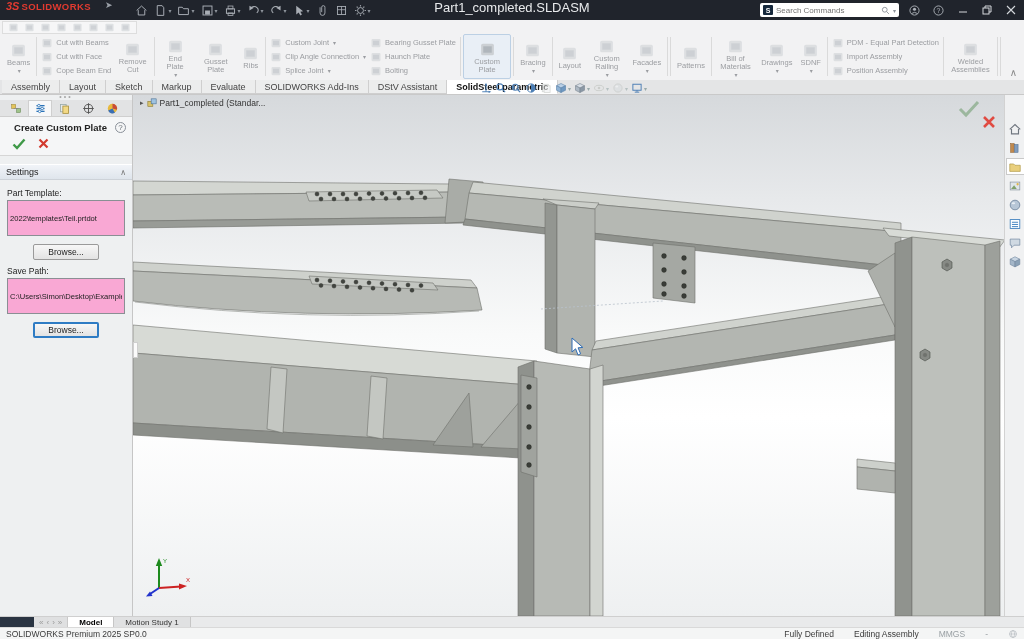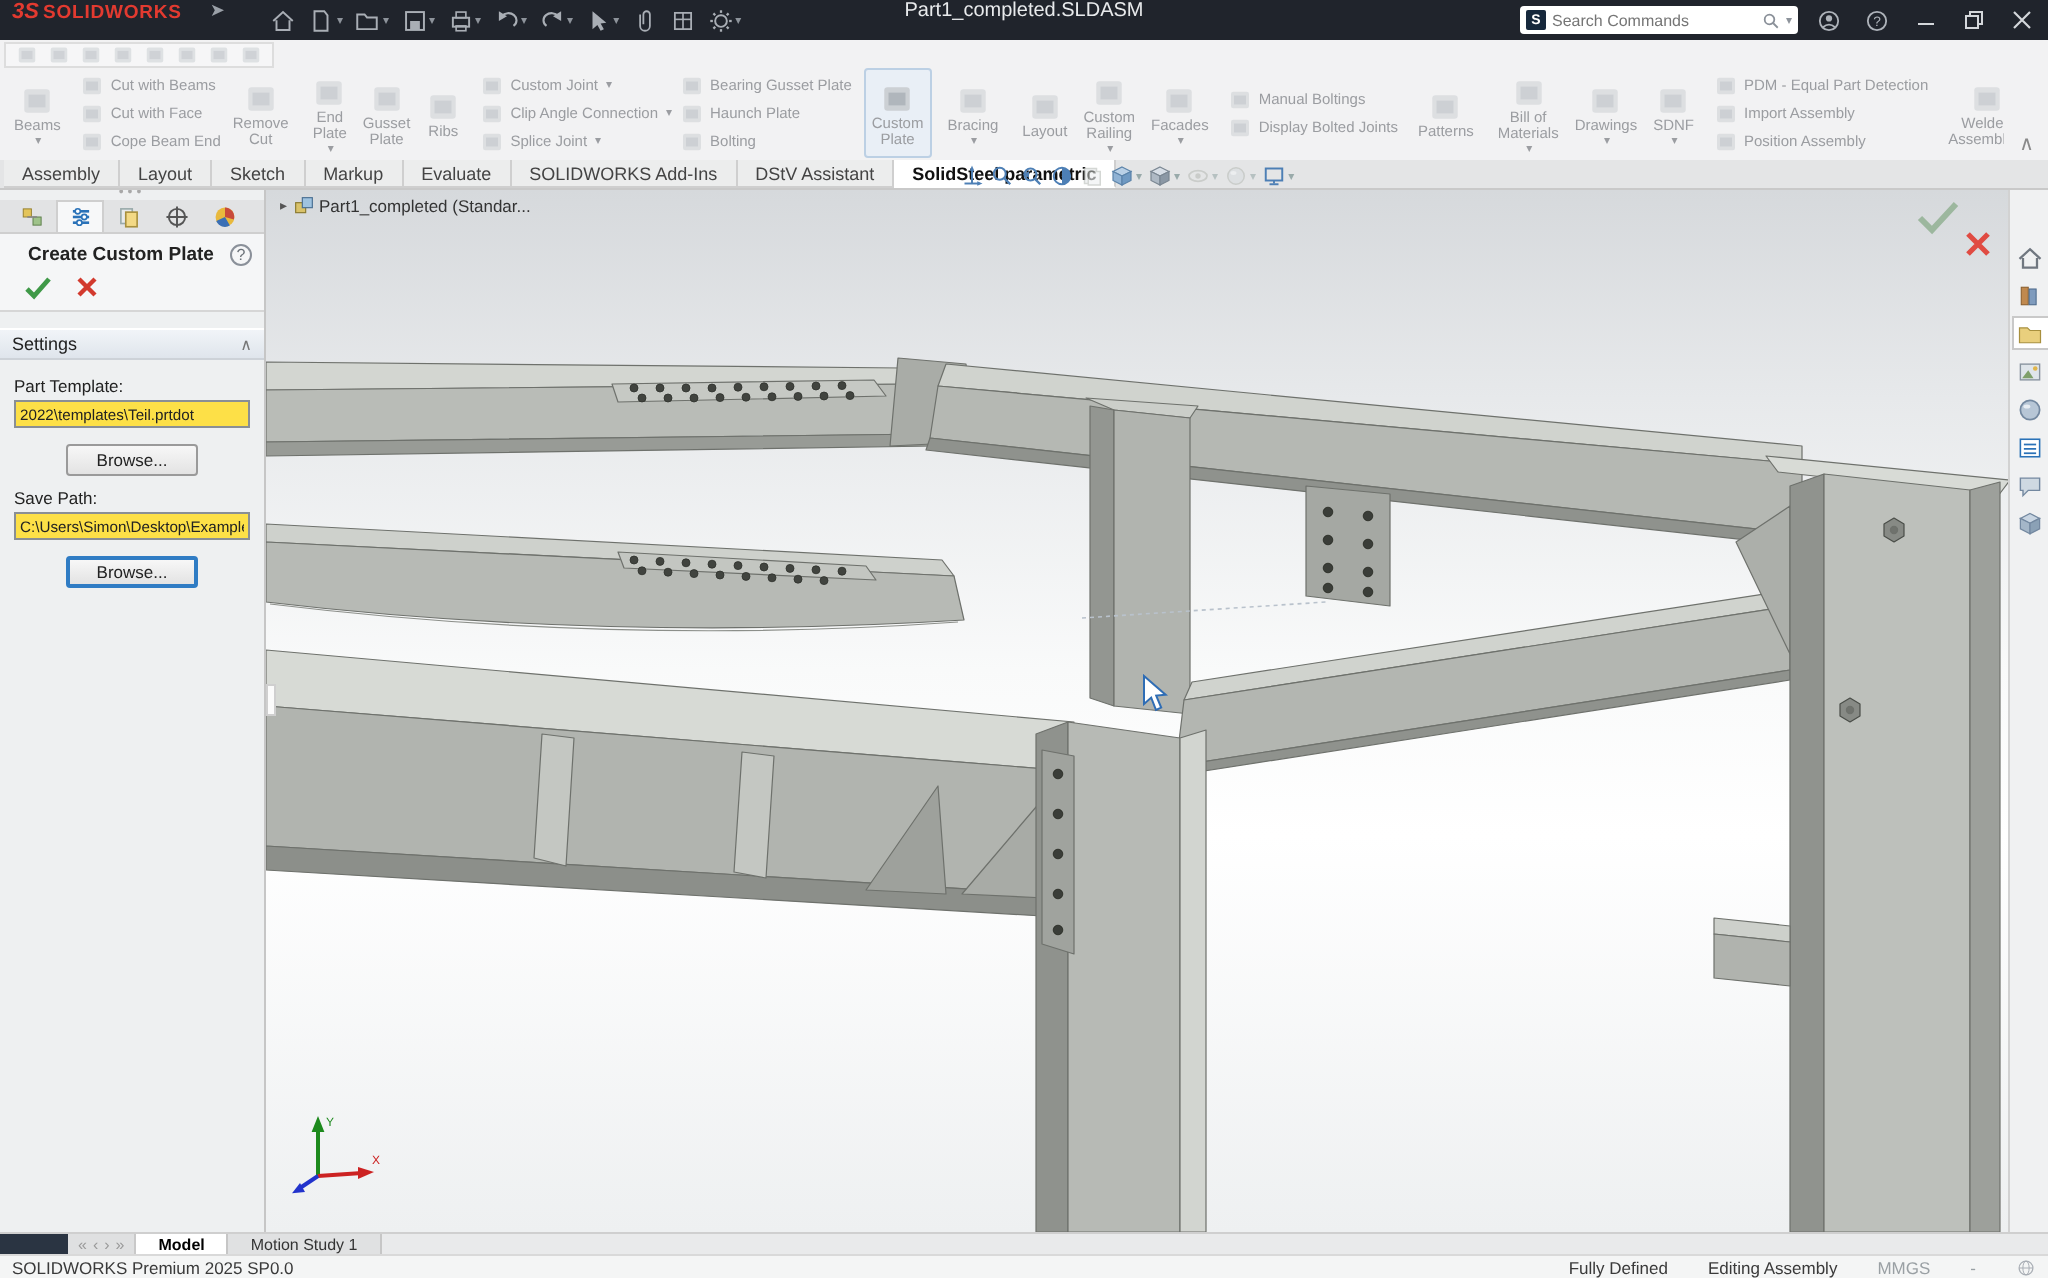--- a/index.html
+++ b/index.html
@@ -10,21 +10,21 @@
 #titlebar{position:absolute;top:0;left:0;right:0;height:20px;background:#20242c;display:flex;color:#cfd2d6;z-index:20}
 .logo{display:flex;align-items:baseline;padding:0 8px 0 6px}
 .logo-ds{color:#e23a30;font-weight:bold;font-style:italic;font-size:11px;margin-right:2px}
 .logo-text{color:#e23a30;font-weight:bold;font-size:9.5px;letter-spacing:.4px}
 #menus{display:flex;margin-left:4px}
 .menu-item{padding:3px 7px;font-size:9.5px;color:#e3e5e8}
 .pin-wrap{color:#9aa0a8;margin:0 6px;font-size:9px}
 #qa{display:flex;align-items:center;gap:4px;margin-left:16px}
 .qa-btn{display:flex;align-items:center;gap:1px;padding:1px}
 .qa-dd{font-size:6px;color:#8d939b}
-#tb-title{position:absolute;left:50%;transform:translateX(-50%);color:#e8eaec;font-size:10px;white-space:nowrap}
+#tb-title{position:absolute;left:50%;transform:translateX(-50%);color:#e8eaec;font-size:13px;white-space:nowrap}
 #tb-right{margin-left:auto;display:flex;align-items:center;gap:7px;padding-right:5px}
 #search-box{display:flex;align-items:center;background:#fff;border-radius:2px;height:14px;width:139px;padding:0 3px;gap:3px}
 .s-logo{width:10px;height:10px;background:#16283c;color:#fff;font-size:7px;font-weight:bold;display:flex;align-items:center;justify-content:center;border-radius:1px;flex:none}
 #search-input{border:none;outline:none;flex:1;font-size:8px;color:#333;min-width:0;background:transparent;font-family:inherit}
 .wc{width:17px;height:14px;display:flex;align-items:center;justify-content:center}
 
 #ribbon{position:absolute;top:20px;left:0;right:0;height:60px;background:#f2f2f3;z-index:10}
 #markup-row{position:absolute;top:1px;left:2px;height:13px;display:flex;align-items:center;gap:5px;border:1px solid #dddddd;padding:0 5px;background:#f6f6f7}
 #ribbon-groups{position:absolute;top:14px;left:0;right:22px;bottom:1px;display:flex;align-items:stretch;overflow:hidden;padding-left:2px}
 .rgroup{display:flex;align-items:stretch;padding:0 1px}
@@ -50,21 +50,21 @@
 .pmtab{width:24px;height:16px;display:flex;align-items:center;justify-content:center;border:1px solid transparent;border-bottom:none}
 .pmtab.active{background:#f7f8f9;border-color:#cfcfcf}
 #pm-title-row{display:flex;align-items:center;padding:5px 6px 2px;background:#f5f6f7}
 #pm-title{flex:1;text-align:center;font-weight:bold;font-size:9.5px;color:#222}
 .help-circ{width:11px;height:11px;border:1px solid #8a9099;border-radius:50%;color:#6b7178;font-size:8px;display:flex;align-items:center;justify-content:center;flex:none}
 #pm-actions{display:flex;gap:12px;padding:3px 12px 5px;background:#f5f6f7;border-bottom:1px solid #d6d6d6}
 #settings-header{display:flex;align-items:center;justify-content:space-between;background:linear-gradient(#f1f4f8,#dfe5ec);padding:2px 6px;border-top:1px solid #fff;border-bottom:1px solid #cdd2d8;font-size:9px;color:#222;margin-top:8px}
 .chev{color:#777;font-size:8px}
 #pm-body{padding:5px 7px}
 .pm-label{font-size:8.5px;color:#222;margin:3px 0 2px}
-.pm-field{width:100%;height:13px;border:1px solid #8a8f94;background:#fde047;font-size:7.6px;padding:6px 2px;color:#222;font-family:inherit}
+.pm-field{width:100%;height:13px;border:1px solid #8a8f94;background:#f9a8d4;font-size:7.6px;padding:17px 2px;color:#222;font-family:inherit}
 .browse-btn{display:block;margin:8px auto 6px;width:66px;height:16px;background:linear-gradient(#f7f7f7,#e3e3e3);border:1px solid #9a9a9a;border-radius:2px;font-size:8.5px;color:#222;font-family:inherit}
 .browse-btn.focused{border:2px solid #2f7cc4}
 
 #viewport{position:absolute;top:95px;left:133px;right:20px;bottom:23px;background:linear-gradient(180deg,#d6d9dc 0%,#e7e9eb 20%,#f9fafa 46%,#ffffff 62%,#eef0f1 100%);overflow:hidden}
 #breadcrumb{position:absolute;top:3px;left:7px;display:flex;align-items:center;gap:3px;font-size(8.5px);font-size:8.5px;color:#333;z-index:4}
 .bc-arrow{color:#555;font-size:7px}
 #confirm-corner{position:absolute;top:4px;right:6px;z-index:4}
 #vp-splitter{position:absolute;left:0;top:247px;width:5px;height:16px;background:#fbfbfb;border:1px solid #cfcfcf;z-index:4}
 #model-svg{position:absolute;inset:0}
 #triad{position:absolute;left:10px;bottom:18px;z-index:4}
@@ -470,42 +470,20 @@
             <svg width="17" height="17" viewBox="0 0 16 16">
               <rect x="2" y="2.5" width="12" height="11" rx="1.5" fill="#ccd0d4"></rect>
               <rect x="4" y="5" width="8" height="6" fill="#b0b6bc"></rect>
             </svg>
           </span>
           <span class="rb-label">Facades</span>
           <span class="dd">▾</span>
         </div>
       </div>
       <div class="rdiv"></div>
-      <div class="rgroup">
-        <div class="rstack">
-          <div class="rs-item">
-            <span style="opacity: 0.55;">
-              <svg width="12" height="12" viewBox="0 0 16 16">
-                <rect x="2" y="2.5" width="12" height="11" rx="1.5" fill="#ccd0d4"></rect>
-                <rect x="4" y="5" width="8" height="6" fill="#b0b6bc"></rect>
-              </svg>
-            </span>
-            <span class="rs-label">Manual Boltings</span>
-          </div>
-          <div class="rs-item">
-            <span style="opacity: 0.55;">
-              <svg width="12" height="12" viewBox="0 0 16 16">
-                <rect x="2" y="2.5" width="12" height="11" rx="1.5" fill="#ccd0d4"></rect>
-                <rect x="4" y="5" width="8" height="6" fill="#b0b6bc"></rect>
-              </svg>
-            </span>
-            <span class="rs-label">Display Bolted Joints</span>
-          </div>
-        </div>
-      </div>
       <div class="rdiv"></div>
       <div class="rgroup">
         <div class="rb">
           <span class="ric" style="opacity: 0.55;">
             <svg width="17" height="17" viewBox="0 0 16 16">
               <rect x="2" y="2.5" width="12" height="11" rx="1.5" fill="#ccd0d4"></rect>
               <rect x="4" y="5" width="8" height="6" fill="#b0b6bc"></rect>
             </svg>
           </span>
           <span class="rb-label">Patterns</span>

